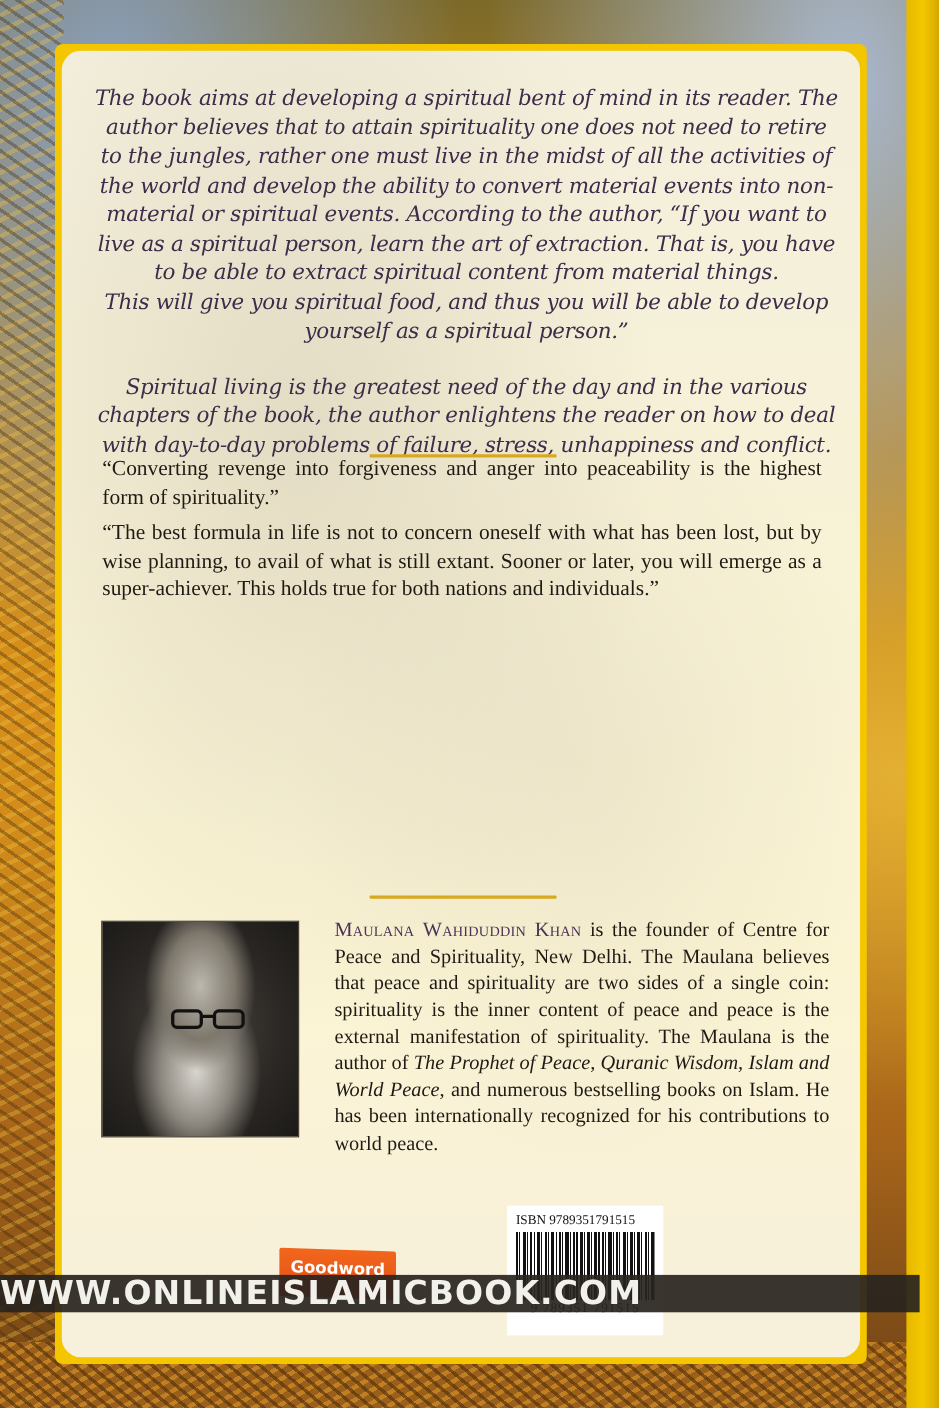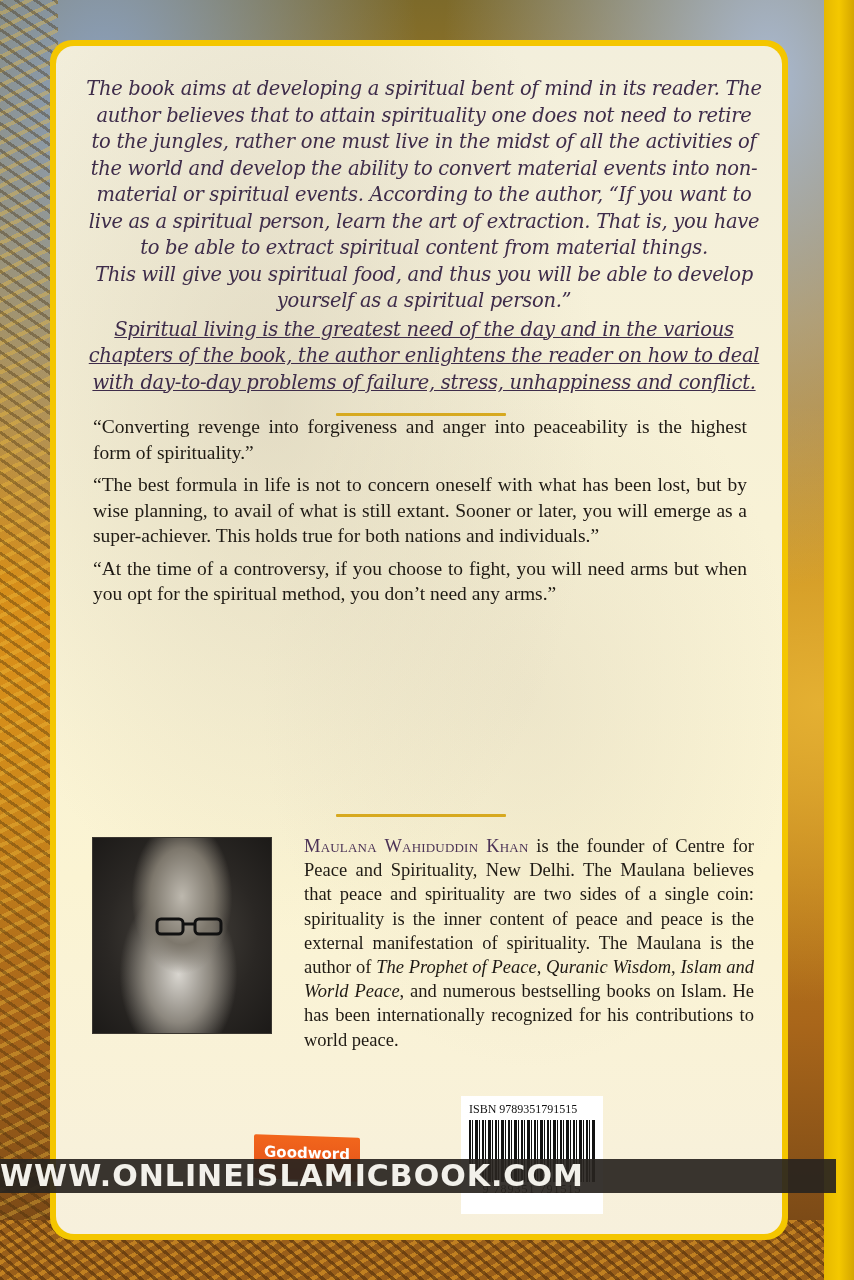--- a/index.html
+++ b/index.html
@@ -27,42 +27,42 @@
   .leaves-bottom {
     position: absolute; left: 0; bottom: 0; width: 854px; height: 60px;
     background:
       repeating-linear-gradient(40deg, rgba(80,45,10,.6) 0 3px, rgba(0,0,0,0) 3px 9px),
       repeating-linear-gradient(-30deg, rgba(230,160,40,.5) 0 4px, rgba(0,0,0,0) 4px 10px),
       #9a5f1a;
   }
   .frame {
     position: absolute; left: 50px; top: 40px; width: 738px; height: 1200px;
     background: #f4c600;
-    border-radius: 22px;
+    border-radius: 7px;
     padding: 6px;
   }
   .panel {
     width: 100%; height: 100%;
     border-radius: 18px;
     background:
       radial-gradient(ellipse at 30% 30%, rgba(190,180,160,.35) 0%, rgba(0,0,0,0) 45%),
       radial-gradient(ellipse at 65% 55%, rgba(200,190,170,.25) 0%, rgba(0,0,0,0) 40%),
       linear-gradient(180deg, #f3efdc 0%, #f8f2d6 40%, #fbf4d3 70%, #f7f0dc 100%);
     position: relative;
   }
   .intro {
     position: absolute; left: 28px; top: 30px; width: 680px;
     font-family: "DejaVu Serif", "Liberation Serif", serif;
     font-style: italic;
     font-size: 19.5px; line-height: 26.5px;
     color: #3e2c4a;
     text-align: center;
     letter-spacing: -0.3px;
   }
-  .intro p + p { margin-top: 2px; text-decoration: underline; }
+  .intro p + p { margin-top: 24px; }
   .divider {
     position: absolute; left: 280px; width: 170px; height: 3px;
     background: #d7a91f;
     border-radius: 1px;
   }
   .quotes {
     position: absolute; left: 37px; top: 368px; width: 654px;
     font-family: "Liberation Serif", "DejaVu Serif", serif;
     font-size: 19.5px; line-height: 25.5px;
     color: #1f1a14;
@@ -143,21 +143,20 @@
         <span>This will give you spiritual food, and thus you will be able to develop yourself as a spiritual person.”</span>
       </p>
       <p>Spiritual living is the greatest need of the day and in the various chapters of the book, the author enlightens the reader on how to deal with day-to-day problems of failure, stress, unhappiness and conflict.</p>
     </div>
 
     <div class="divider" style="top:367px"></div>
 
     <div class="quotes">
       <p>“Converting revenge into forgiveness and anger into peaceability is the highest form of spirituality.”</p>
       <p>“The best formula in life is not to concern oneself with what has been lost, but by wise planning, to avail of what is still extant. Sooner or later, you will emerge as a super-achiever. This holds true for both nations and individuals.”</p>
-      <p>“At the time of a controversy, if you choose to fight, you will need arms but when you opt for the spiritual method, you don’t need any arms.”</p>
     </div>
 
     <div class="divider" style="top:768px"></div>
 
     <div class="author-photo" title="Portrait of Maulana Wahiduddin Khan">
       <svg class="glasses" viewBox="0 0 68 20">
         <rect x="2" y="3" width="26" height="15" rx="4" fill="none" stroke="#111" stroke-width="3"></rect>
         <rect x="40" y="3" width="26" height="15" rx="4" fill="none" stroke="#111" stroke-width="3"></rect>
         <line x1="28" y1="8" x2="40" y2="8" stroke="#111" stroke-width="3"></line>
       </svg>

